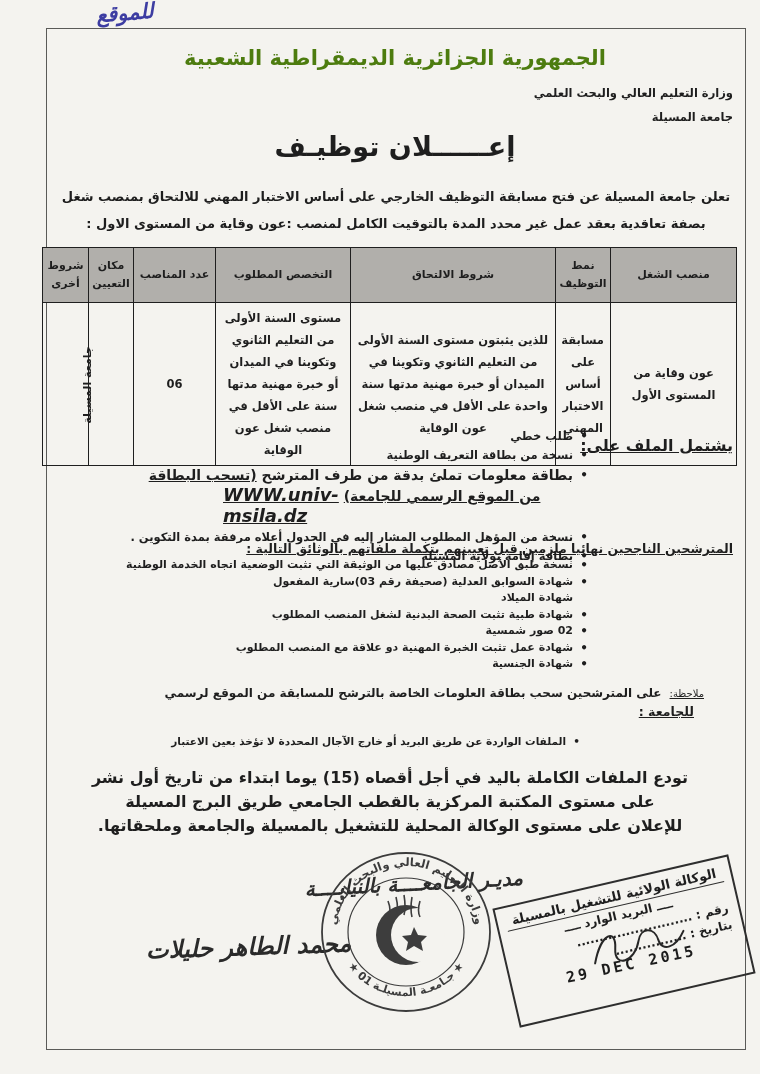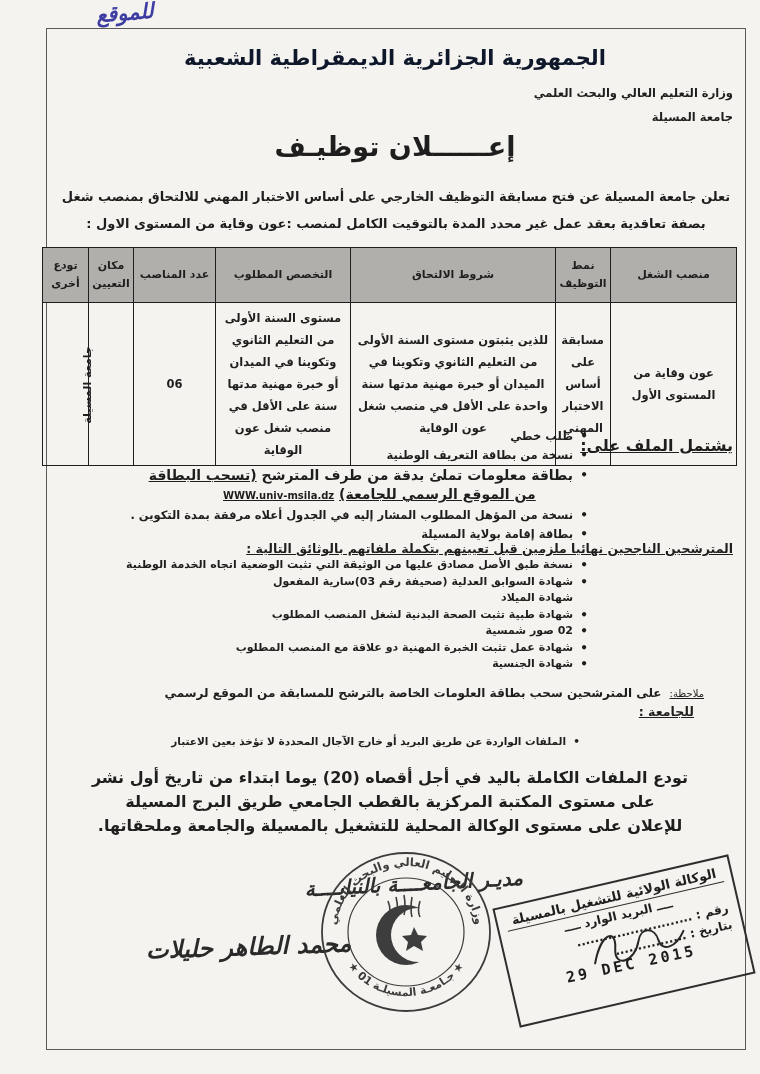--- a/index.html
+++ b/index.html
@@ -9,21 +9,21 @@
     font-family:"DejaVu Sans", sans-serif;
     color:#1e1e1e;
   }
   .abs{position:absolute;}
   
   .frame{left:46px;top:28px;width:698px;height:1020px;border:1.4px solid #5a5a58;}
   
   .hand-note{left:96px;top:1px;color:#3d3da2;font-size:21px;font-weight:bold;
     transform:rotate(-5deg);font-style:italic;letter-spacing:2px;}
   
-  .republic{left:46px;top:46px;width:698px;text-align:center;font-size:21px;font-weight:bold;color:#0f172a;}
+  .republic{left:46px;top:46px;width:698px;text-align:center;font-size:21px;font-weight:bold;color:#4d7c0f;}
   .ministry{right:27px;top:86px;font-size:11.5px;font-weight:600;direction:rtl;}
   .university{right:27px;top:110px;font-size:11.5px;font-weight:600;direction:rtl;}
   .announce-title{left:46px;top:131px;width:698px;text-align:center;font-size:27px;font-weight:bold;letter-spacing:1px;}
   .intro{left:52px;top:183px;width:688px;direction:rtl;text-align:center;
     font-size:13px;font-weight:600;line-height:27px;}
   
   table.jobs{left:42px;top:247px;width:694px;position:absolute;border-collapse:collapse;table-layout:fixed;direction:rtl;}
   table.jobs th{background:#b1afab;border:1px solid #1f1f1f;font-size:11px;font-weight:bold;
     padding:4px 2px;line-height:18px;height:46px;text-align:center;vertical-align:middle;}
   table.jobs td{border:1px solid #1f1f1f;font-size:11.5px;font-weight:bold;text-align:center;
@@ -34,21 +34,21 @@
   .sec1-head{right:27px;top:436px;font-size:16px;font-weight:bold;text-decoration:underline;direction:rtl;}
   .list1{right:172px;top:428px;width:545px;direction:rtl;}
   .list2{right:172px;top:558px;width:545px;direction:rtl;}
   .li{position:relative;padding-right:15px;text-align:right;font-size:11.5px;font-weight:600;line-height:17px;margin-bottom:2px;}
   .li::before{content:"•";position:absolute;right:0;top:0;font-size:12px;}
   .li.nb::before{content:"";}
   .list2 .li{font-weight:bold;font-size:11px;line-height:14.5px;}
   .info-card{font-size:14px;font-weight:bold;line-height:19px;}
   .info-card .u{text-decoration:underline;}
   .info-line2{display:block;text-align:left;direction:rtl;padding-left:180px;}
-  .url{direction:ltr;unicode-bidi:bidi-override;font-weight:bold;text-decoration:underline;font-size:10px;}
+  .url{direction:ltr;unicode-bidi:bidi-override;font-weight:bold;text-decoration:underline;font-size:18px;font-style:italic;}
   .sec2-head{right:27px;top:541px;font-size:12.5px;font-weight:bold;text-decoration:underline;direction:rtl;}
   .note-block{right:56px;top:684px;width:600px;direction:rtl;text-align:right;font-size:12px;font-weight:bold;line-height:18px;}
   .note-label{font-size:10px;font-weight:normal;text-decoration:underline;margin-left:8px;}
   .note-line2{padding-right:10px;text-decoration:underline;font-size:12.5px;}
   .warn{right:180px;top:735px;width:480px;direction:rtl;text-align:right;font-size:10.5px;font-weight:bold;
     position:absolute;padding-right:14px;}
   .warn::before{content:"•";position:absolute;right:0;top:0;}
   .deposit{left:60px;top:766px;width:660px;direction:rtl;text-align:center;
     font-size:16px;font-weight:bold;line-height:24px;}
   
@@ -92,21 +92,21 @@
       <col style="width:46px">
   </colgroup>
   <tbody>
       <tr>
     <th>منصب الشغل</th>
     <th>نمط التوظيف</th>
     <th>شروط الالتحاق</th>
     <th>التخصص المطلوب</th>
     <th>عدد المناصب</th>
     <th>مكان التعيين</th>
-    <th>تودع أخرى</th>
+    <th>شروط أخرى</th>
   </tr>
   <tr>
     <td>عون وقاية  من المستوى الأول</td>
     <td class="mode-cell">مسابقة على أساس الاختبار المهني</td>
     <td>للذين يثبتون مستوى السنة الأولى من التعليم الثانوي وتكوينا في الميدان أو خبرة مهنية مدتها سنة واحدة على الأقل في منصب شغل عون الوقاية</td>
     <td>مستوى السنة الأولى من التعليم الثانوي وتكوينا في الميدان أو خبرة مهنية مدتها سنة على الأقل في منصب شغل عون الوقاية</td>
     <td>06</td>
     <td><span class="vert">جامعة المسيلة</span></td>
     <td></td>
   </tr>
@@ -137,21 +137,21 @@
 </div>
 
 <div class="abs note-block">
   <span class="note-label">ملاحظة:</span><span>على المترشحين سحب بطاقة العلومات الخاصة بالترشح للمسابقة من الموقع لرسمي</span>
   <div class="note-line2">للجامعة :</div>
 </div>
 
 <div class="warn">الملفات  الواردة  عن طريق البريد أو خارج الآجال المحددة لا تؤخذ بعين الاعتبار</div>
 
 <div class="abs deposit">
-  <div>تودع الملفات الكاملة باليد  في أجل أقصاه (20) يوما ابتداء من تاريخ أول نشر</div>
+  <div>تودع الملفات الكاملة باليد  في أجل أقصاه (15) يوما ابتداء من تاريخ أول نشر</div>
   <div>على مستوى المكتبة المركزية بالقطب الجامعي طريق البرج المسيلة</div>
   <div>للإعلان على مستوى الوكالة المحلية للتشغيل بالمسيلة  والجامعة وملحقاتها.</div>
 </div>
 
 <div class="abs sig-title">مديـر الجامعــــة بالنيابــــة</div>
 <div class="abs sig-name">محمد الطاهر حليلات</div>
 
 <svg class="abs round-stamp" width="176" height="166" viewBox="0 0 176 166">
   <ellipse cx="88" cy="83" rx="84" ry="79" fill="none" stroke="#3c3c3c" stroke-width="1.8"></ellipse>
   <ellipse cx="88" cy="83" rx="58" ry="54" fill="none" stroke="#3c3c3c" stroke-width="1.2"></ellipse>

